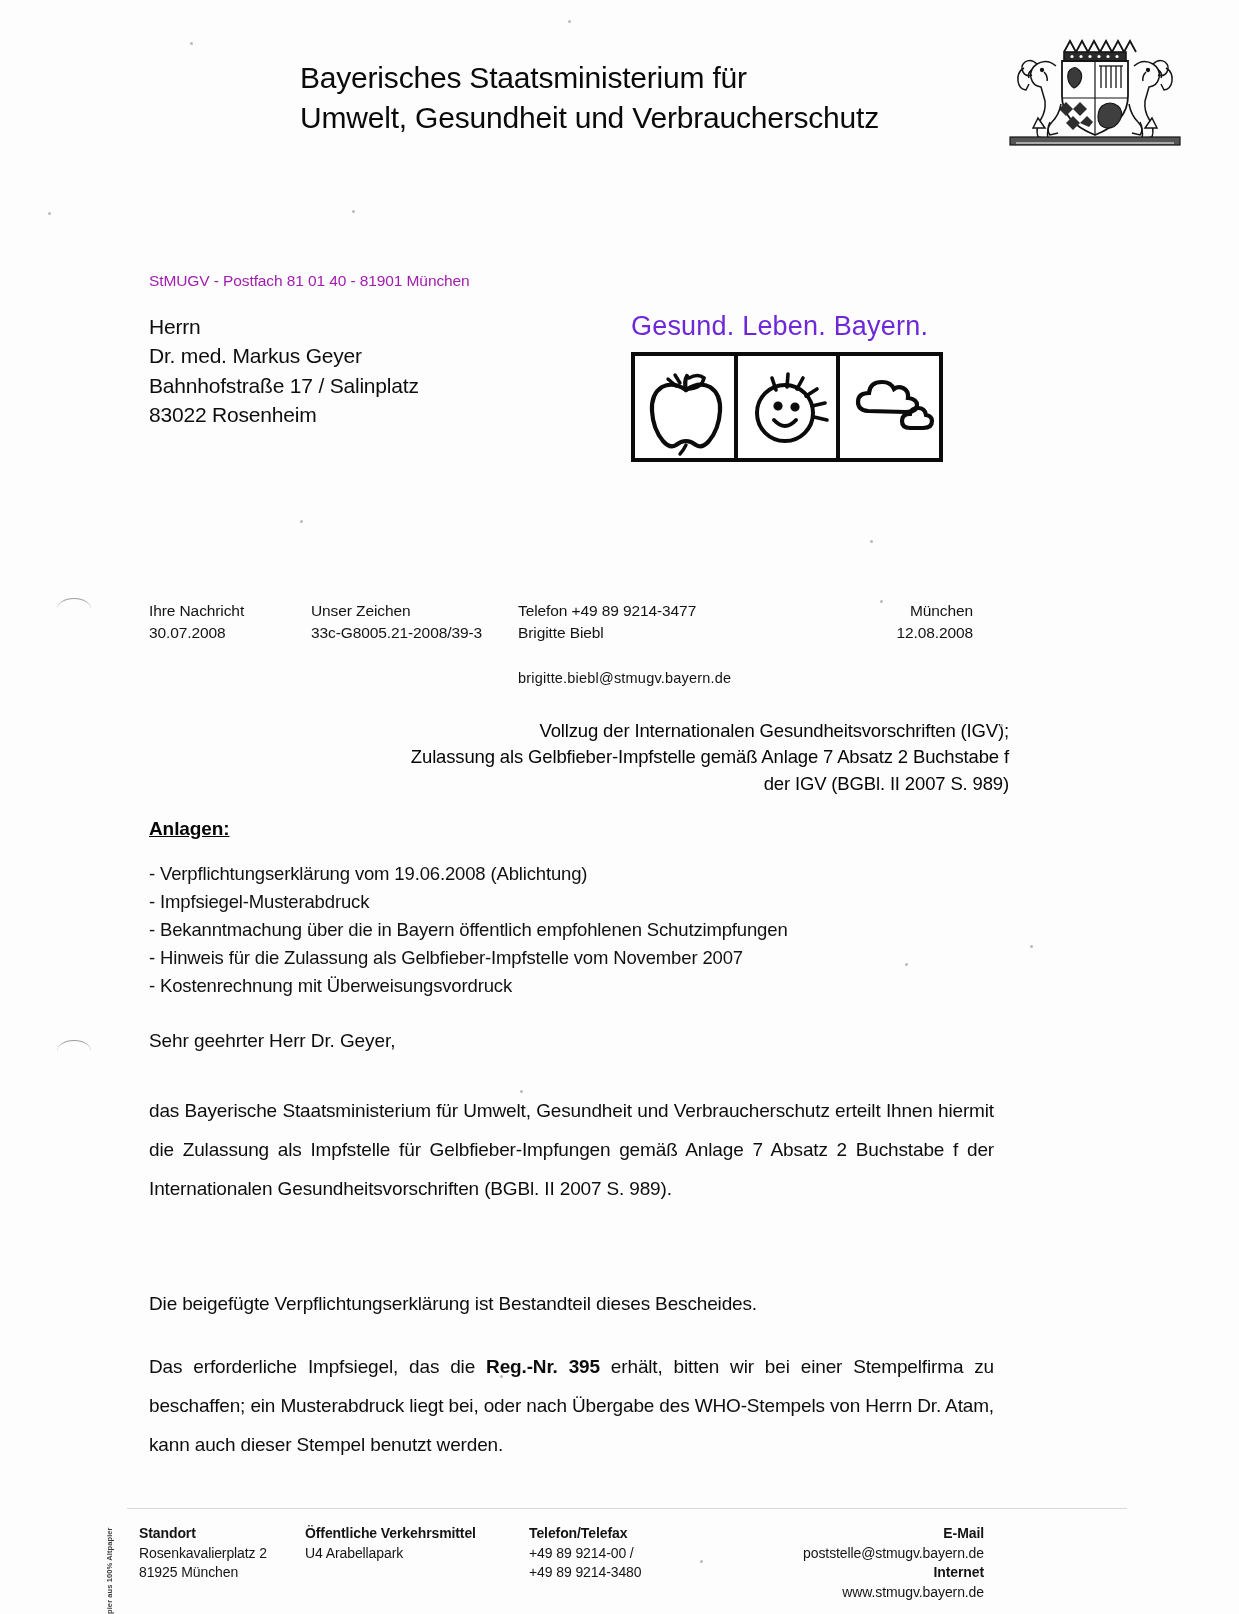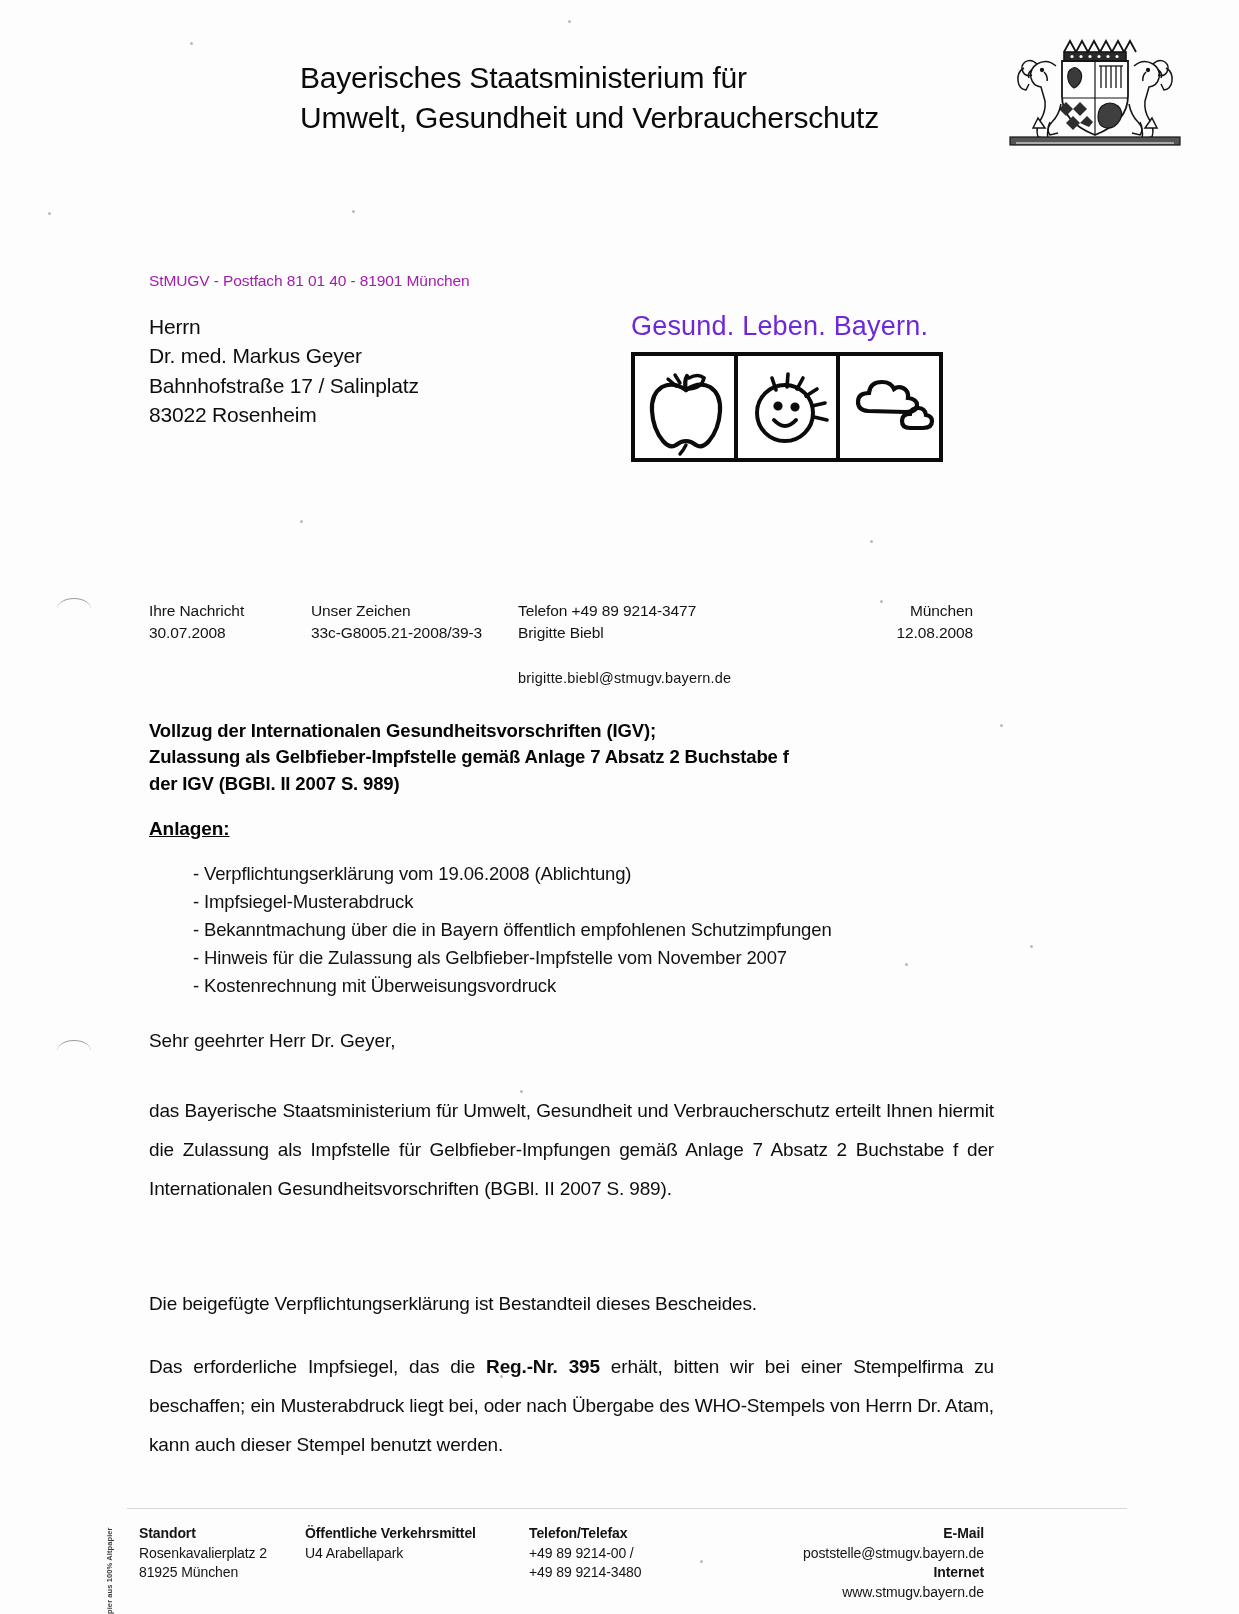--- a/index.html
+++ b/index.html
@@ -119,44 +119,45 @@
     margin-top: 24px;
   }
 
   
   .subject {
     position: absolute;
     left: 149px;
     top: 718px;
     width: 860px;
     font-size: 18.5px;
-    font-weight: bold;
+    font-weight: normal;
     line-height: 1.42;
     letter-spacing: -0.15px;
     color: #050505;
+    text-align: right;
   }
   .subject div { white-space: nowrap; }
 
   
   .enclosures {
     position: absolute;
     left: 149px;
     top: 818px;
     width: 880px;
   }
   .enclosures-heading {
     font-size: 19px;
     font-weight: bold;
     text-decoration: underline;
     letter-spacing: -0.1px;
     margin-bottom: 20px;
     color: #050505;
   }
   .enclosures-list { font-size: 18.5px; line-height: 1.52; letter-spacing: -0.15px; color: #111; }
-  .enclosures-list div { white-space: nowrap; margin-left: 44px; }
+  .enclosures-list div { white-space: nowrap; }
 
   
   .salutation {
     position: absolute;
     left: 149px;
     top: 1030px;
     font-size: 19px;
     letter-spacing: -0.1px;
     color: #0d0d0d;
   }

